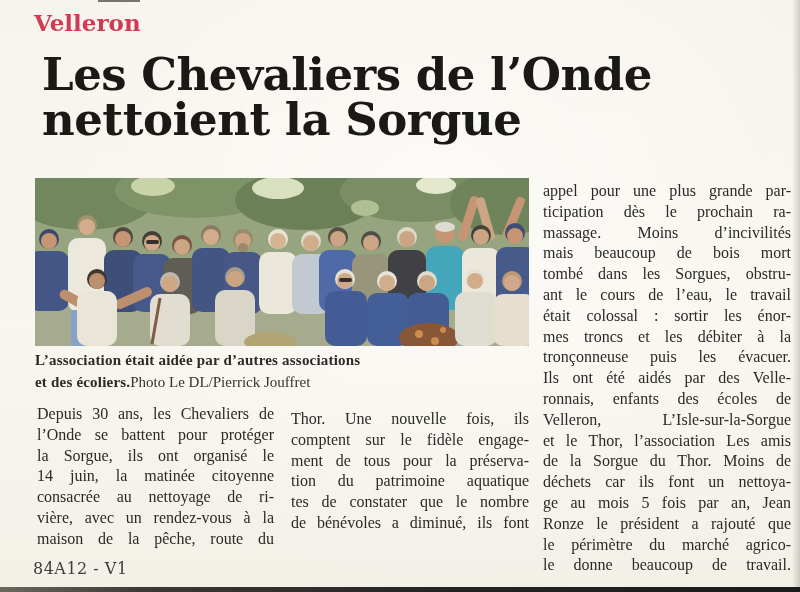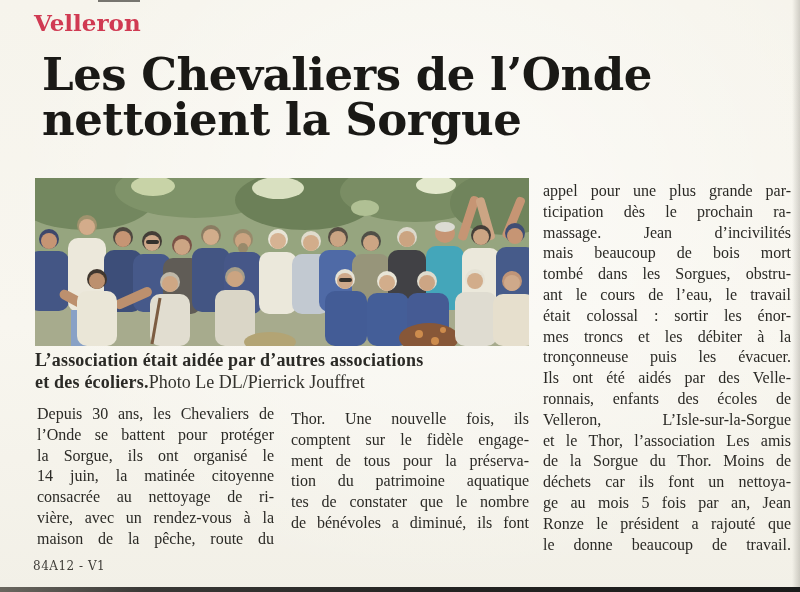--- a/index.html
+++ b/index.html
@@ -38,39 +38,39 @@
     font-size:45px;line-height:45px;letter-spacing:-0.5px;
     color:var(--headline-ink,#1a1916);
   }
   .photo{
     position:absolute;left:35px;top:178px;width:494px;height:168px;
     margin:0;overflow:hidden;background:#8b9b72;
   }
   .photo svg{display:block;width:100%;height:100%;}
   .caption{
     position:absolute;left:35px;top:350px;width:500px;
-    font-size:18px;line-height:21.5px;color:var(--body-ink,#2b2a26);
+    font-size:15px;line-height:21.5px;color:var(--body-ink,#2b2a26);
   }
   .cap-bold{font-weight:bold;letter-spacing:0.2px;}
   .cap-credit{color:#34332e;}
   .col{
     position:absolute;color:var(--body-ink,#2b2a26);
     font-size:16px;line-height:20.8px;
   }
   .col div{
     text-align:justify;text-align-last:justify;
     white-space:nowrap;overflow:hidden;
   }
   .col-left{left:37px;top:404px;width:237px;}
   .col-mid{left:291px;top:409px;width:238px;}
   .col-right{left:543px;top:181px;width:248px;}
   .footer-code{
     position:absolute;left:33px;top:559px;
     font-family:"DejaVu Serif", serif;
-    font-size:12px;letter-spacing:0.5px;color:#3f3d38;
+    font-size:16px;letter-spacing:0.5px;color:#3f3d38;
   }
 </style>
 </head>
 <body>
 
 <div class="page">
 
   <div class="kicker">Velleron</div>
 
   <h1 class="headline">
@@ -206,35 +206,36 @@
       <div>Thor. Une nouvelle fois, ils</div>
       <div>comptent sur le fidèle engage-</div>
       <div>ment de tous pour la préserva-</div>
       <div>tion du patrimoine aquatique</div>
       <div>tes de constater que le nombre</div>
       <div>de bénévoles a diminué, ils font</div>
     </div>
   <div class="col col-right">
       <div>appel pour une plus grande par-</div>
       <div>ticipation dès le prochain ra-</div>
-      <div>massage. Jean d’incivilités</div>
+      <div>massage. Moins d’incivilités</div>
       <div>mais beaucoup de bois mort</div>
       <div>tombé dans les Sorgues, obstru-</div>
       <div>ant le cours de l’eau, le travail</div>
       <div>était colossal : sortir les énor-</div>
       <div>mes troncs et les débiter à la</div>
       <div>tronçonneuse puis les évacuer.</div>
       <div>Ils ont été aidés par des Velle-</div>
       <div>ronnais, enfants des écoles de</div>
       <div>Velleron, L’Isle-sur-la-Sorgue</div>
       <div>et le Thor, l’association Les amis</div>
       <div>de la Sorgue du Thor. Moins de</div>
       <div>déchets car ils font un nettoya-</div>
       <div>ge au mois 5 fois par an, Jean</div>
       <div>Ronze le président a rajouté que</div>
+      <div>le périmètre du marché agrico-</div>
       <div>le donne beaucoup de travail.</div>
     </div>
 
   <div class="footer-code">84A12 - V1</div>
 
   <div class="scan-top-dash"></div>
   <div class="scan-right"></div>
   <div class="scan-bottom"></div>
 </div>
 

